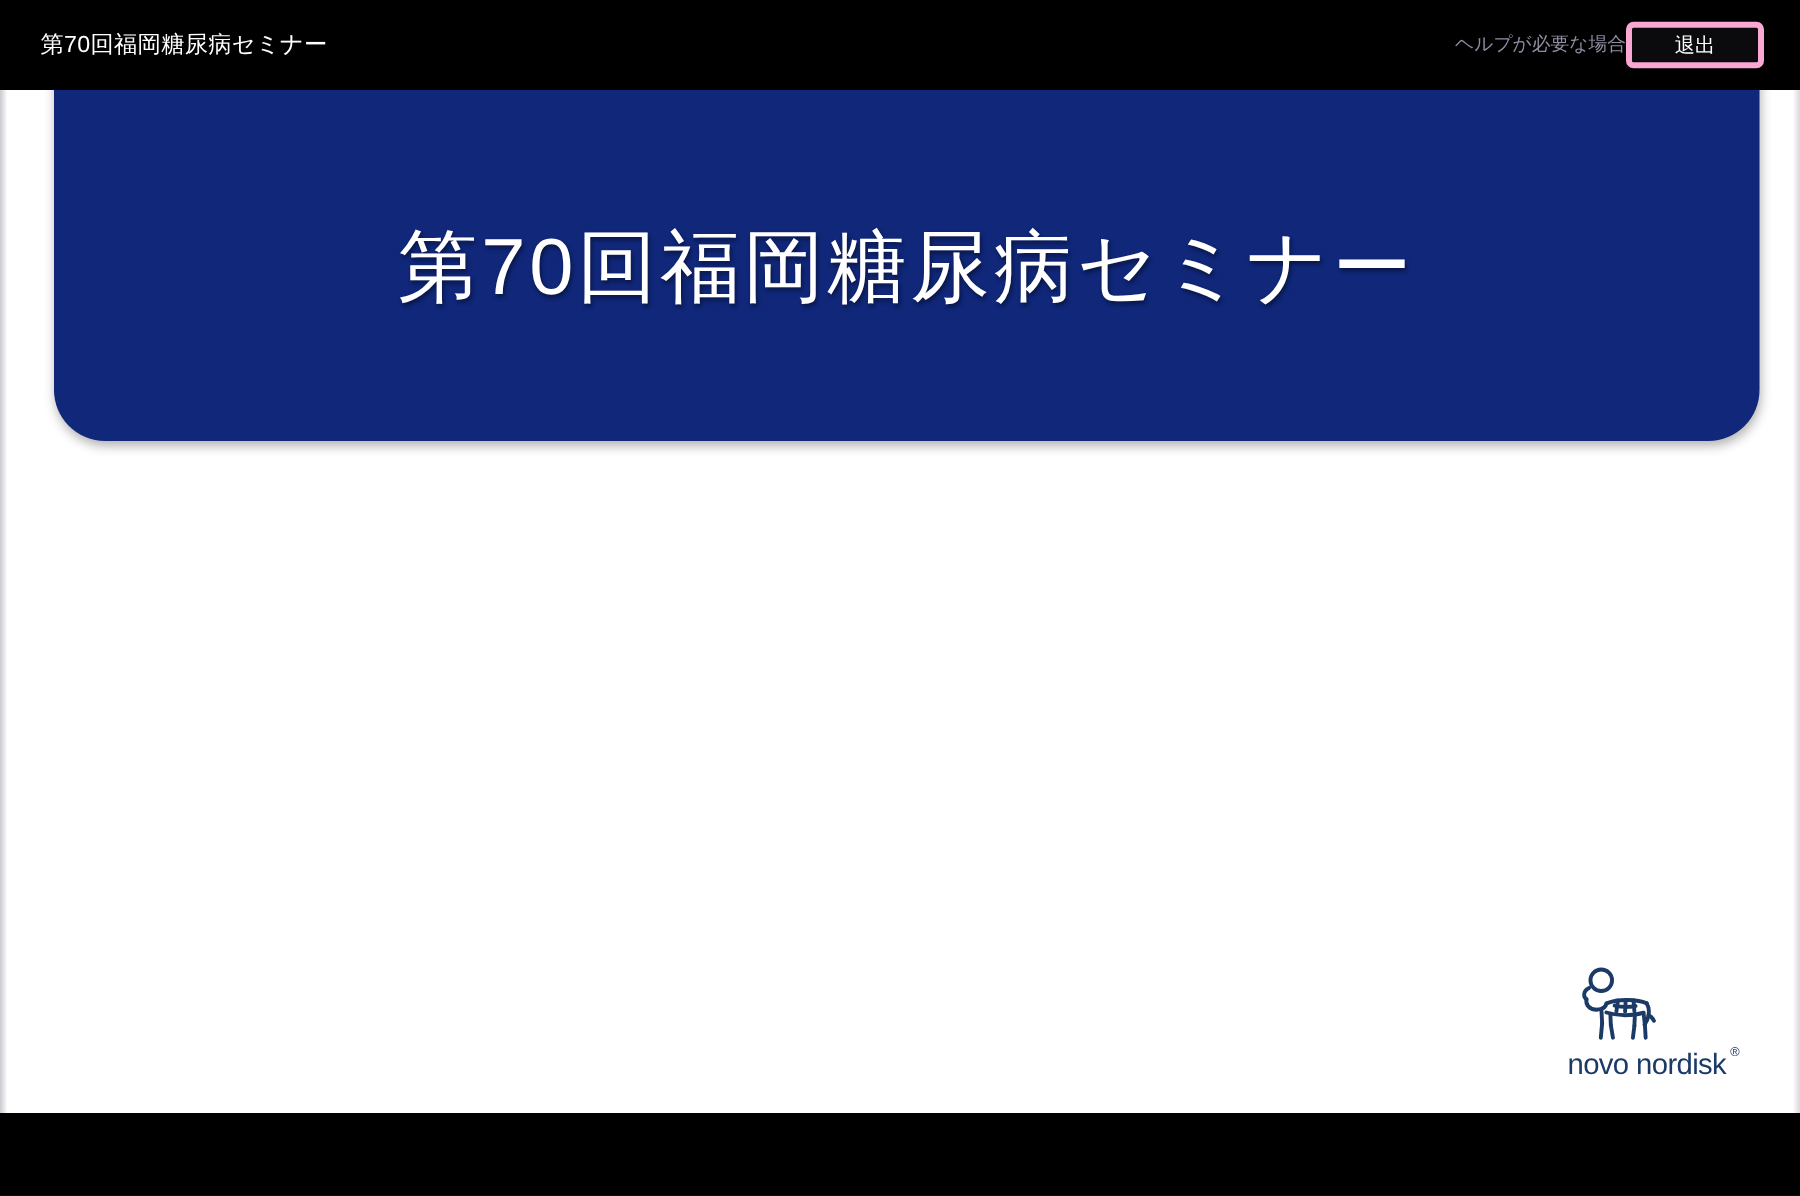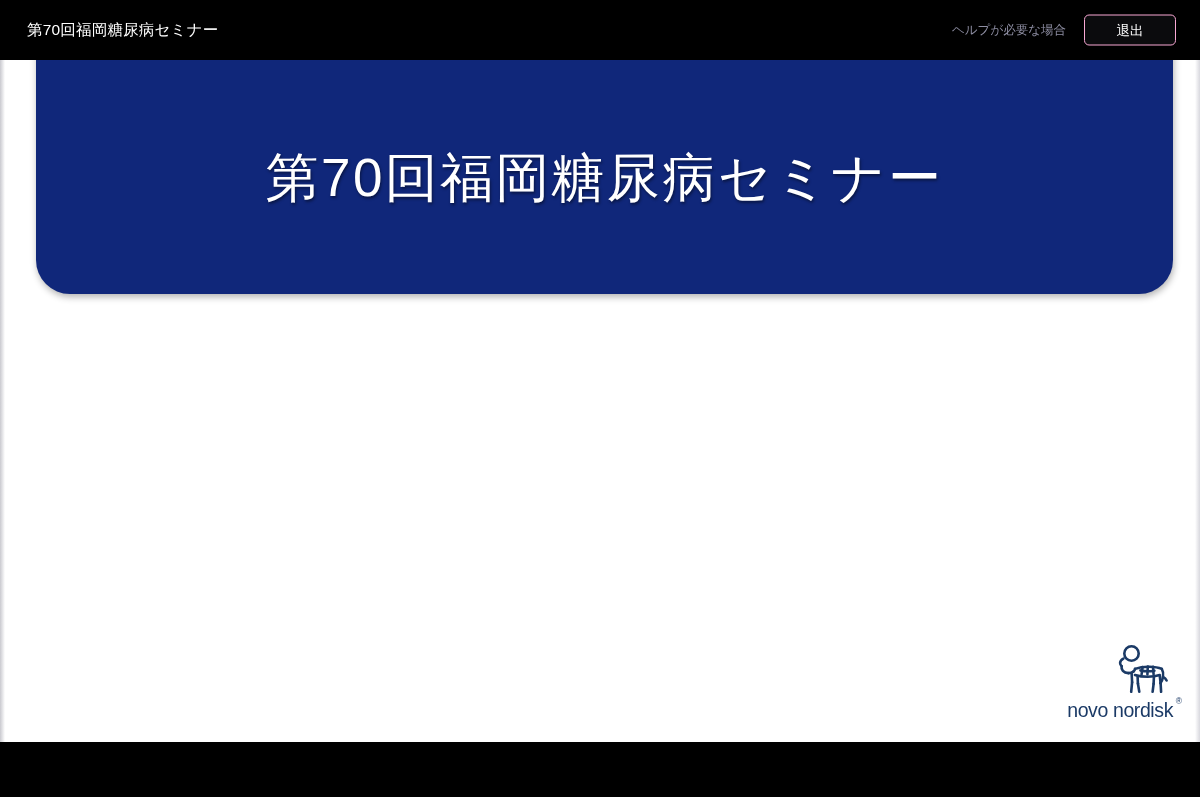--- a/index.html
+++ b/index.html
@@ -42,37 +42,36 @@
     letter-spacing: 0.2px;
     white-space: nowrap;
   }
   #header-right {
     position: absolute;
     right: 24px;
     top: 50%;
     transform: translateY(-50%);
     display: flex;
     align-items: center;
-    gap: 18px;
   }
   #help-text {
     color: #8e8ea3;
     font-size: 12.5px;
     white-space: nowrap;
   }
   #exit-button {
     display: inline-flex;
     align-items: center;
     justify-content: center;
     min-width: 92px;
     height: 31px;
     padding: 0 14px;
     background: #0b0b0d;
     color: #ffffff;
-    border: 1px solid #f9a8d4;
+    border: 4px solid #f9a8d4;
     border-radius: 5px;
     font-size: 13.5px;
     box-sizing: border-box;
     cursor: pointer;
     white-space: nowrap;
   }
 
   
   #slide-stage {
     position: absolute;
@@ -144,21 +143,21 @@
   }
 
   
   #logo {
     position: absolute;
     right: 27px;
     bottom: 22px;
     width: 128px;
     display: flex;
     flex-direction: column;
-    align-items: flex-end;
+    align-items: flex-start;
   }
   #logo-mark {
     width: 64px;
     height: 56px;
     display: block;
   }
   #logo-wordmark {
     position: relative;
     color: #1b3a66;
     font-size: 19.5px;

